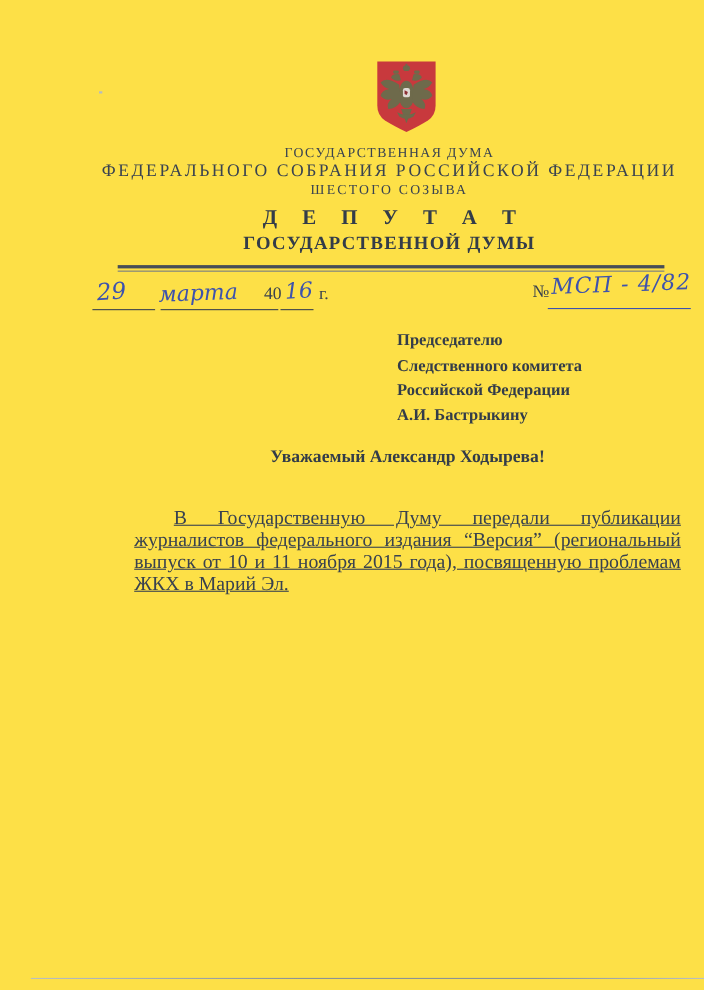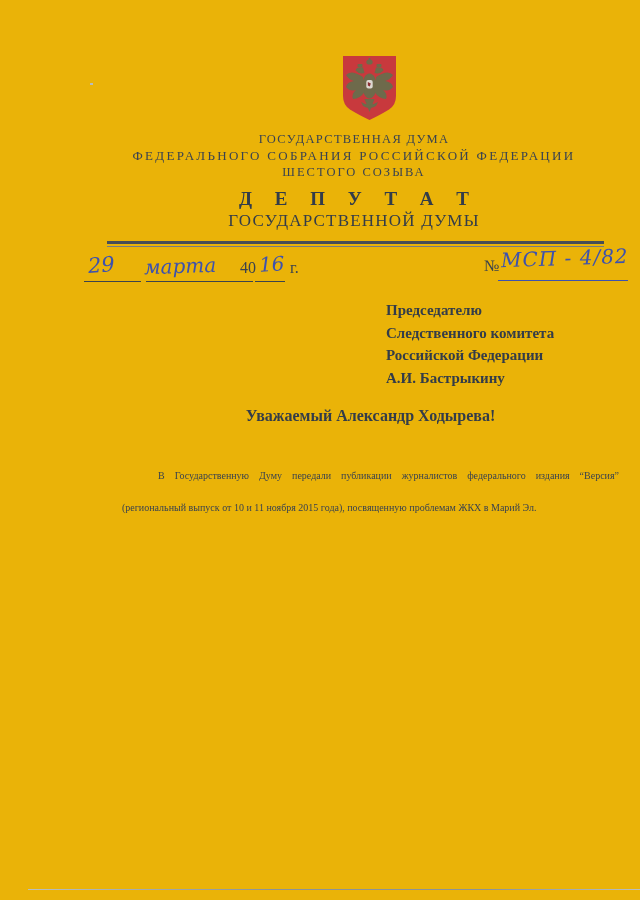--- a/index.html
+++ b/index.html
@@ -3,34 +3,34 @@
 <meta charset="utf-8">
 <style>
   html,body{margin:0;padding:0;}
   body{
     width:640px;height:900px;
     background:#eef1f2;
     font-family:"Liberation Serif", serif;
   }
   .page{
     position:relative;width:640px;height:900px;overflow:hidden;
-    background:#eab308;
+    background:#fde047;
     color:#39424f;
   }
   
   .emblem{position:absolute;left:341px;top:55px;width:57px;height:66px;}
   .letterhead{
     position:absolute;left:70px;top:131px;width:568px;
     text-align:center;color:#3a4350;
   }
   .org-line1{font-size:12.5px;letter-spacing:1.3px;line-height:16px;}
-  .org-line2{font-size:13px;letter-spacing:2.3px;line-height:17px;}
+  .org-line2{font-size:16px;letter-spacing:2.3px;line-height:17px;}
   .org-line3{font-size:12.5px;letter-spacing:2px;line-height:16px;}
   .deputy-line1{font-size:19px;font-weight:bold;letter-spacing:9px;padding-left:9px;line-height:22px;margin-top:8px;color:#333c49;}
-  .deputy-line2{font-size:17px;letter-spacing:1.2px;line-height:21px;color:#333c49;}
+  .deputy-line2{font-size:17px;letter-spacing:1.2px;line-height:21px;color:#333c49;font-weight:bold;}
   .double-rule{
     position:absolute;left:107px;top:241px;width:497px;height:2px;
     border-top:3px solid #474e57;border-bottom:1px solid #767c84;
   }
   
   .hw{
     font-family:"DejaVu Serif", serif;font-style:italic;
     color:#3d52ae;white-space:nowrap;
   }
   .dateline-item{position:absolute;}
@@ -43,33 +43,33 @@
   .pr-no{left:484px;top:257px;}
   .hw-number{left:501px;top:246px;font-size:20px;transform:rotate(-2deg);letter-spacing:1px;}
   .hw-underline{position:absolute;height:0;border-bottom:1.5px solid #3c434d;}
   .u-day{left:84px;top:281px;width:57px;}
   .u-month{left:146px;top:281px;width:107px;}
   .u-year{left:255px;top:281px;width:30px;}
   .u-number{left:498px;top:280px;width:130px;border-bottom-color:#3d52ae;}
   
   .addressee{
     position:absolute;left:361px;top:299px;
-    font-size:15px;font-weight:bold;line-height:22.5px;color:#333c49;margin-left:25px;
+    font-size:15px;font-weight:bold;line-height:22.5px;color:#333c49;
   }
   
   .salutation{
     position:absolute;left:122px;top:407px;width:497px;
     text-align:center;font-weight:bold;font-size:16px;color:#333c49;
   }
   
   .body-text{position:absolute;left:122px;top:460px;width:497px;}
   .body-text p{
     margin:0 0 28px 0;
-    font-size:10px;line-height:32px;
-    text-align:justify;text-indent:36px;color:#39424f;
+    font-size:18px;line-height:20px;
+    text-align:justify;text-indent:36px;color:#39424f;text-decoration:underline;
   }
   
   .scan-bottom-line{
     position:absolute;left:28px;top:889px;width:612px;height:1px;
     background:linear-gradient(90deg,#b9bfc1,#8c9396 40%,#8c9396 75%,#b9bfc1);
   }
   .speck{position:absolute;left:90px;top:83px;width:3px;height:2px;background:#b6bcc0;}
 </style>
 </head>
 <body>

